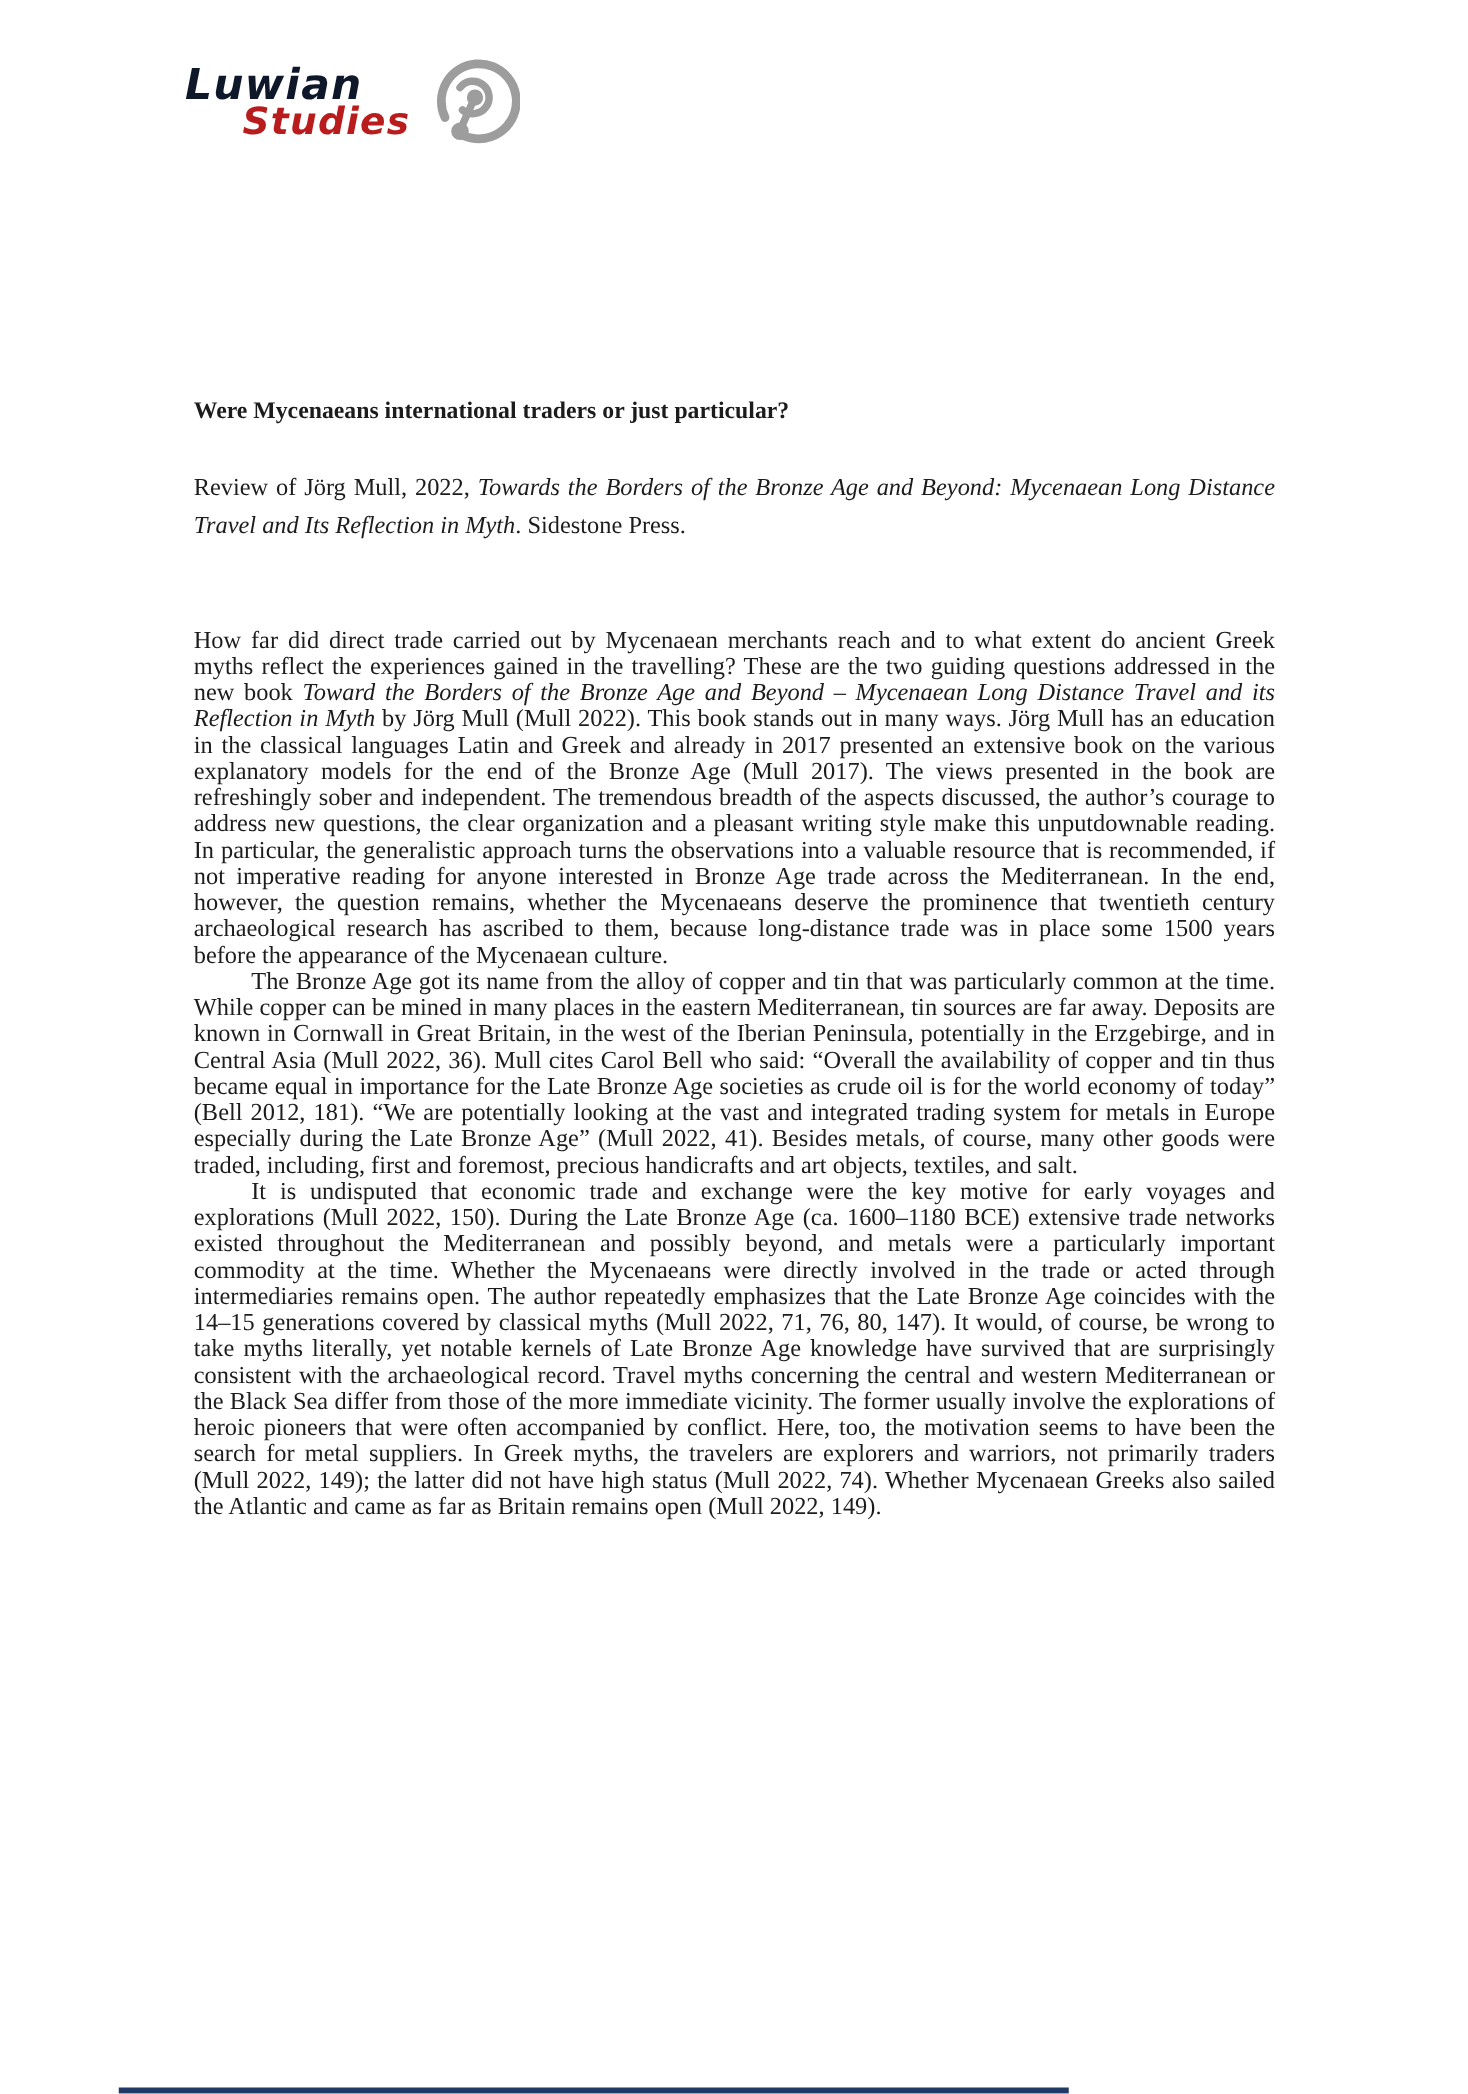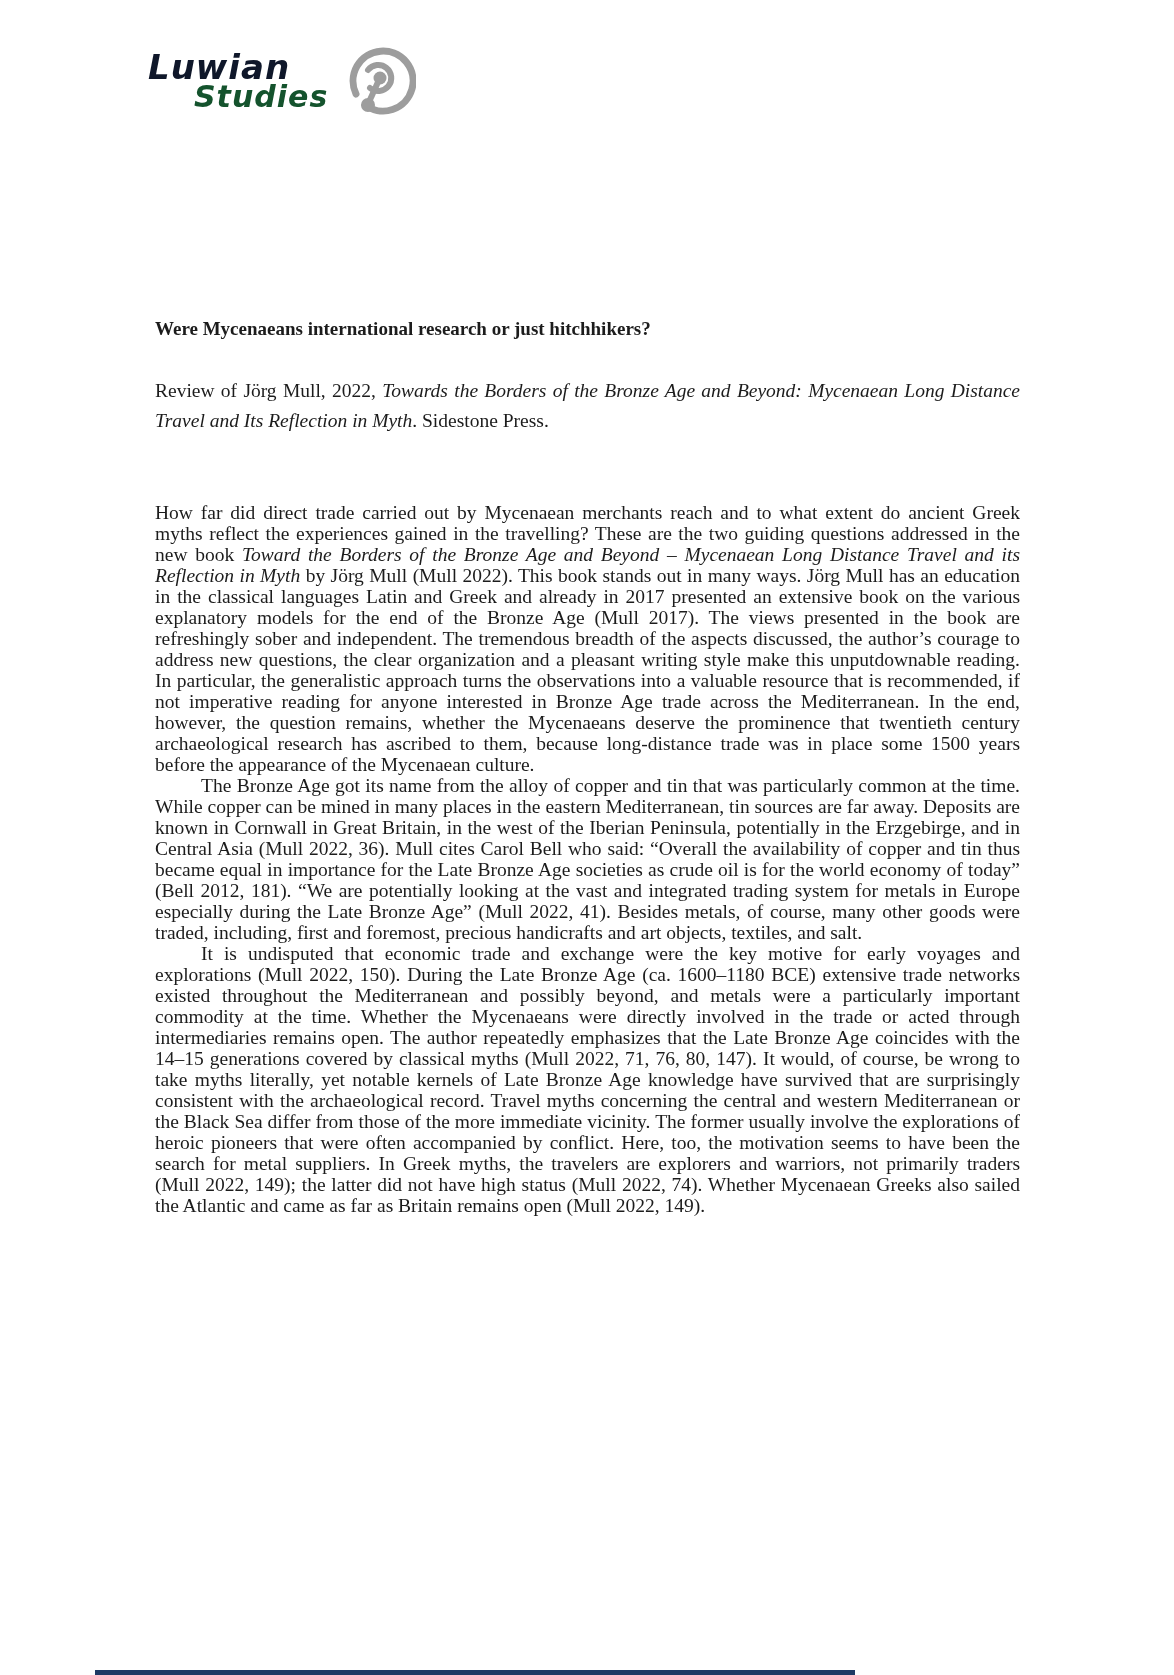--- a/index.html
+++ b/index.html
@@ -76,39 +76,39 @@
   }
 </style>
 </head>
 <body>
 
 <div class="page">
 
   <div class="logo">
     <div class="logo-words">
       <div class="logo-word1" style="color: #0f172a;">Luwian</div>
-      <div class="logo-word2" style="color: #14532d;">Studies</div>
+      <div class="logo-word2" style="color: #b91c1c;">Studies</div>
     </div>
     <span>
       <svg width="74" height="74" viewBox="0 0 74 74" aria-hidden="true">
 
         <path d="M 23 63 A 30 30 0 1 0 14 52" fill="none" stroke="#9d9d9d" stroke-width="7" stroke-linecap="round"></path>
 
         <path d="M 28 46 A 13 13 0 1 0 26 28" fill="none" stroke="#9d9d9d" stroke-width="6" stroke-linecap="round"></path>
 
         <circle cx="38" cy="36" r="6.5" fill="#9d9d9d"></circle>
 
         <line x1="36" y1="40" x2="27" y2="60" stroke="#9d9d9d" stroke-width="6"></line>
         <circle cx="26" cy="63" r="7" fill="#9d9d9d"></circle>
       </svg>
     </span>
   </div>
 
   <div class="content">
-    <h1 class="doc-title">Were Mycenaeans international research or just hitchhikers?</h1>
+    <h1 class="doc-title">Were Mycenaeans international traders or just particular?</h1>
     <p class="citation"><span>Review of Jörg Mull, 2022, </span><i>Towards the Borders of the Bronze Age and Beyond: Mycenaean Long Distance Travel and Its Reflection in Myth</i><span>. Sidestone Press.</span></p>
     <div class="body-text">
       <p><span>How far did direct trade carried out by Mycenaean merchants reach and to what extent do ancient Greek myths reflect the experiences gained in the travelling? These are the two guiding questions addressed in the new book </span><i>Toward the Borders of the Bronze Age and Beyond – Mycenaean Long Distance Travel and its Reflection in Myth</i><span> by Jörg Mull (Mull 2022). This book stands out in many ways. Jörg Mull has an education in the classical languages Latin and Greek and already in 2017 presented an extensive book on the various explanatory models for the end of the Bronze Age (Mull 2017). The views presented in the book are refreshingly sober and independent. The tremendous breadth of the aspects discussed, the author’s courage to address new questions, the clear organization and a pleasant writing style make this unputdownable reading. In particular, the generalistic approach turns the observations into a valuable resource that is recommended, if not imperative reading for anyone interested in Bronze Age trade across the Mediterranean. In the end, however, the question remains, whether the Mycenaeans deserve the prominence that twentieth century archaeological research has ascribed to them, because long-distance trade was in place some 1500 years before the appearance of the Mycenaean culture.</span></p>
       <p class="indent"><span>The Bronze Age got its name from the alloy of copper and tin that was particularly common at the time. While copper can be mined in many places in the eastern Mediterranean, tin sources are far away. Deposits are known in Cornwall in Great Britain, in the west of the Iberian Peninsula, potentially in the Erzgebirge, and in Central Asia (Mull 2022, 36). Mull cites Carol Bell who said: “Overall the availability of copper and tin thus became equal in importance for the Late Bronze Age societies as crude oil is for the world economy of today” (Bell 2012, 181). “We are potentially looking at the vast and integrated trading system for metals in Europe especially during the Late Bronze Age” (Mull 2022, 41). Besides metals, of course, many other goods were traded, including, first and foremost, precious handicrafts and art objects, textiles, and salt.</span></p>
       <p class="indent"><span>It is undisputed that economic trade and exchange were the key motive for early voyages and explorations (Mull 2022, 150). During the Late Bronze Age (ca. 1600–1180 BCE) extensive trade networks existed throughout the Mediterranean and possibly beyond, and metals were a particularly important commodity at the time. Whether the Mycenaeans were directly involved in the trade or acted through intermediaries remains open. The author repeatedly emphasizes that the Late Bronze Age coincides with the 14–15 generations covered by classical myths (Mull 2022, 71, 76, 80, 147). It would, of course, be wrong to take myths literally, yet notable kernels of Late Bronze Age knowledge have survived that are surprisingly consistent with the archaeological record. Travel myths concerning the central and western Mediterranean or the Black Sea differ from those of the more immediate vicinity. The former usually involve the explorations of heroic pioneers that were often accompanied by conflict. Here, too, the motivation seems to have been the search for metal suppliers. In Greek myths, the travelers are explorers and warriors, not primarily traders (Mull 2022, 149); the latter did not have high status (Mull 2022, 74). Whether Mycenaean Greeks also sailed the Atlantic and came as far as Britain remains open (Mull 2022, 149).</span></p>
     </div>
   </div>
 
   <div class="footer-bar" style="background: rgb(31, 58, 100);"></div>
 

